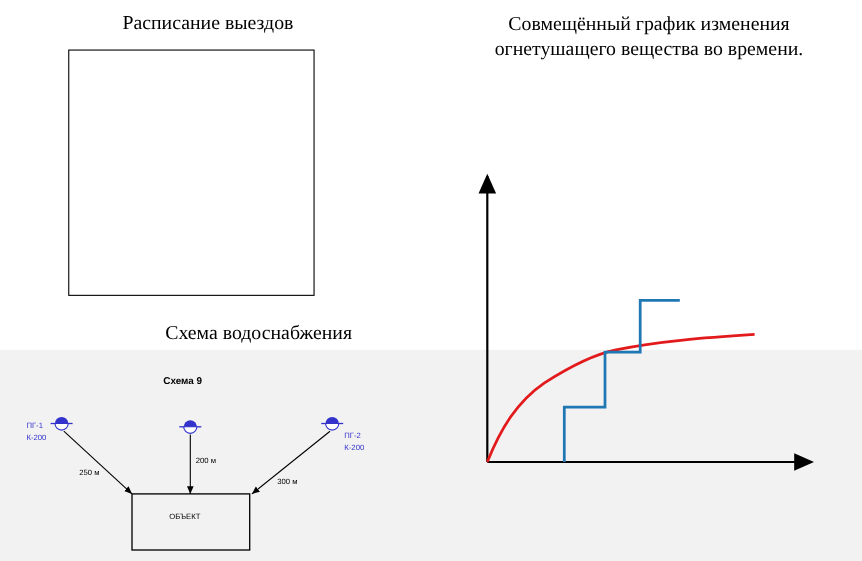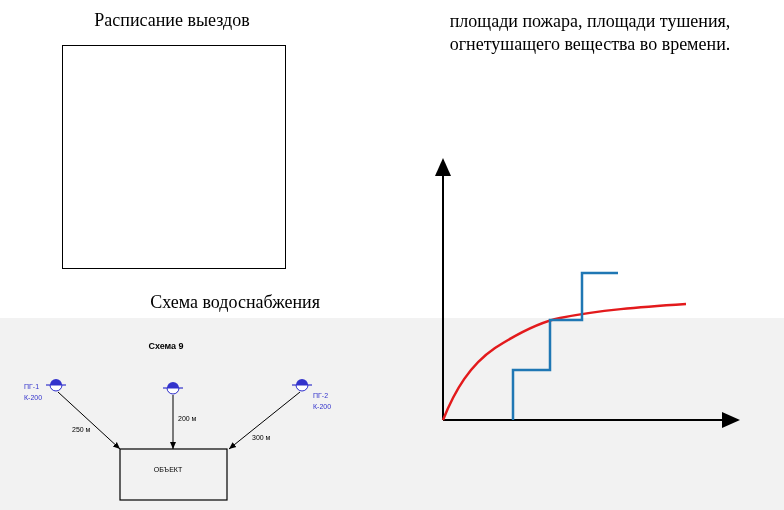--- a/index.html
+++ b/index.html
@@ -1,38 +1,38 @@
 <!DOCTYPE html>
 <html><head>
   <meta charset="utf-8">
   <style>
     html, body { margin:0; padding:0; }
     body { width:784px; height:510px; position:relative; overflow:hidden; background:#ffffff; font-family:"Liberation Serif", serif; }
     .bg-top { position:absolute; left:0; top:0; width:784px; height:318px; background:#ffffff; }
     .bg-bottom { position:absolute; left:0; top:318px; width:784px; height:192px; background:#f2f2f2; }
-    .title-left { position:absolute; left:32px; top:10px; width:280px; text-align:center; font-size:18px; color:#000; }
+    .title-left { position:absolute; left:49px; top:10px; width:280px; text-align:center; font-size:18px; color:#000; }
     .schedule-box { position:absolute; left:62px; top:45px; width:224px; height:224px; border:1px solid #000; box-sizing:border-box; background:#fff; }
     .title-water { position:absolute; left:40px; top:292px; width:280px; text-align:right; font-size:18px; color:#000; }
     .title-right { position:absolute; left:405px; top:10px; width:370px; text-align:center; font-size:18px; line-height:23px; color:#000; }
     .chart { position:absolute; left:420px; top:140px; width:340px; height:300px; }
     .scheme { position:absolute; left:0; top:330px; width:400px; height:180px; }
     .scheme-text { font-family:"Liberation Sans", sans-serif; }
   </style>
 </head>
 <body>
 
 <div class="bg-top"></div>
 <div class="bg-bottom"></div>
 
 <div class="title-left">Расписание выездов</div>
 <div class="schedule-box"></div>
 <div class="title-water">Схема водоснабжения</div>
 
 <div class="title-right">
-  <div>площади пожара, площади тушения,</div>
+  <div>Совмещённый график изменения</div>
   <div>огнетушащего вещества во времени.</div>
 </div>
 
 <svg class="chart" viewBox="420 140 340 300" xmlns="http://www.w3.org/2000/svg">
   <defs>
     <marker id="arr" markerWidth="10" markerHeight="10" refX="8" refY="5" orient="auto">
       <path d="M0,1 L9,5 L0,9 z" fill="#000"></path>
     </marker>
   </defs>
   <g>

